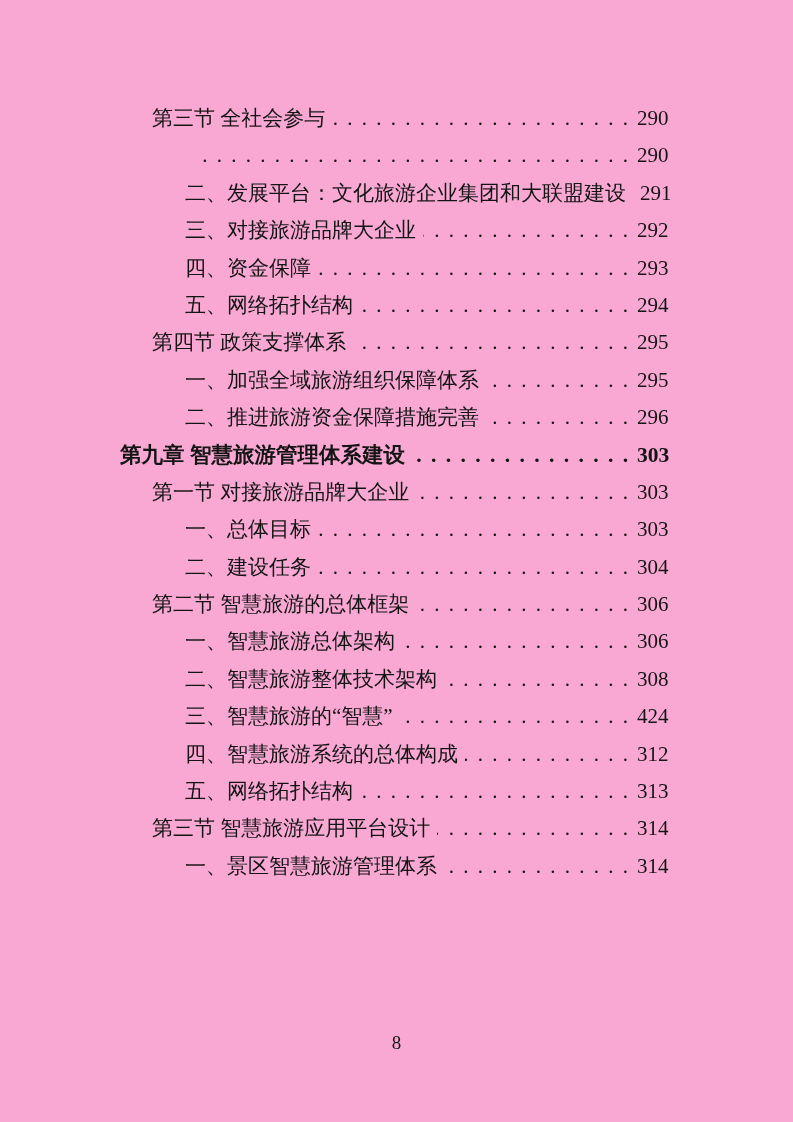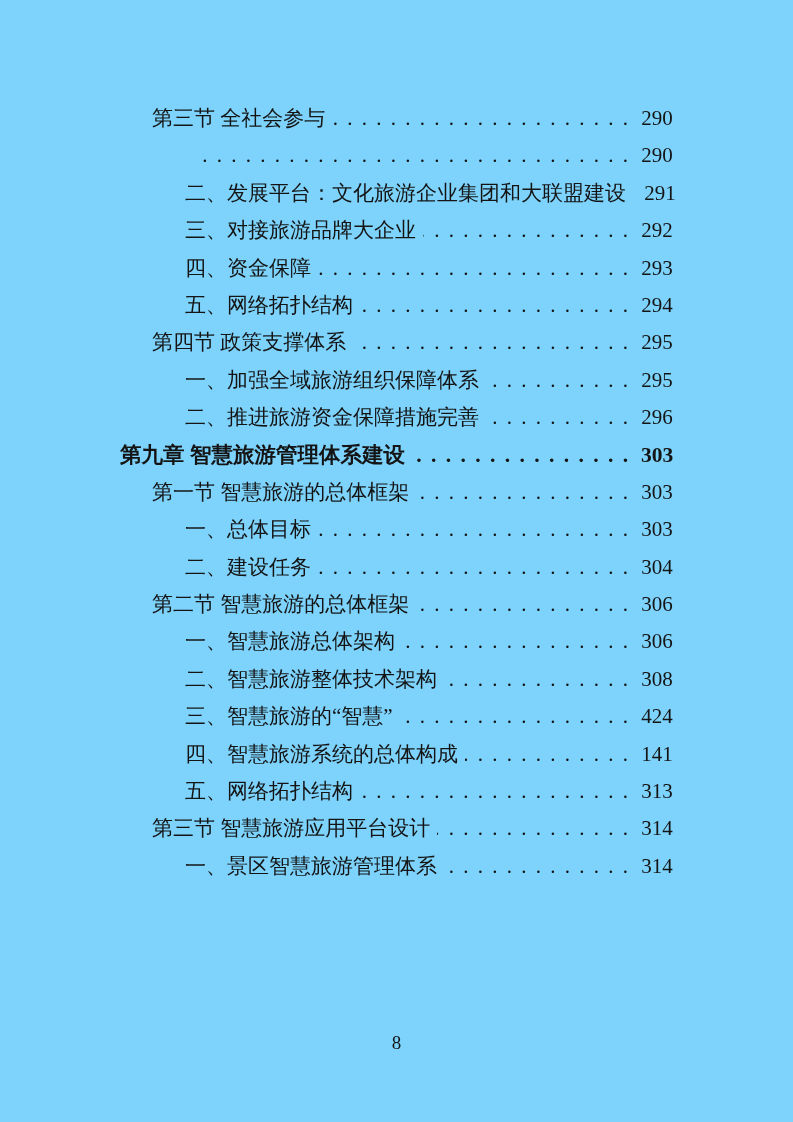--- a/index.html
+++ b/index.html
@@ -11,21 +11,21 @@
     width: 793px;
     height: 1122px;
     font-family: "Liberation Serif", "DejaVu Serif", serif;
     color: #141414;
     position: relative;
     overflow: hidden;
   }
   .page {
     position: absolute;
     inset: 0;
-    background: #7dd3fc;
+    background: #f9a8d4;
   }
   .toc {
     position: absolute;
     left: 120px;
     top: 100px;
     width: 557px;
   }
   .row {
     display: flex;
     align-items: baseline;
@@ -58,21 +58,21 @@
     letter-spacing: 2px;
     direction: rtl; 
     text-align: right;
   }
   .leader::after {
     content: ". . . . . . . . . . . . . . . . . . . . . . . . . . . . . . . . . . . . . . . . . . . . . . . . . . . .";
   }
   .pagenum {
     flex: 0 0 auto;
     min-width: 40px;
-    text-align: center;
+    text-align: left;
     white-space: nowrap;
   }
   .folio {
     position: absolute;
     left: 0;
     right: 0;
     top: 1031px;
     height: 24px;
     line-height: 24px;
     text-align: center;
@@ -139,21 +139,21 @@
 
 
 
   <div class="row level-chapter">
     <span class="title">第九章 智慧旅游管理体系建设</span>
     <span class="leader"></span>
     <span class="pagenum">303</span>
   </div>
 
   <div class="row level-section">
-    <span class="title">第一节 智慧旅游的总体框架</span>
+    <span class="title">第一节 对接旅游品牌大企业</span>
     <span class="leader"></span>
     <span class="pagenum">303</span>
   </div>
 
   <div class="row level-item">
     <span class="title">一、总体目标</span>
     <span class="leader"></span>
     <span class="pagenum">303</span>
   </div>
 
@@ -183,21 +183,21 @@
 
   <div class="row level-item">
     <span class="title">三、智慧旅游的“智慧”</span>
     <span class="leader"></span>
     <span class="pagenum">424</span>
   </div>
 
   <div class="row level-item">
     <span class="title">四、智慧旅游系统的总体构成</span>
     <span class="leader"></span>
-    <span class="pagenum">141</span>
+    <span class="pagenum">312</span>
   </div>
 
   <div class="row level-item">
     <span class="title">五、网络拓扑结构</span>
     <span class="leader"></span>
     <span class="pagenum">313</span>
   </div>
 
   <div class="row level-section">
     <span class="title">第三节 智慧旅游应用平台设计</span>

